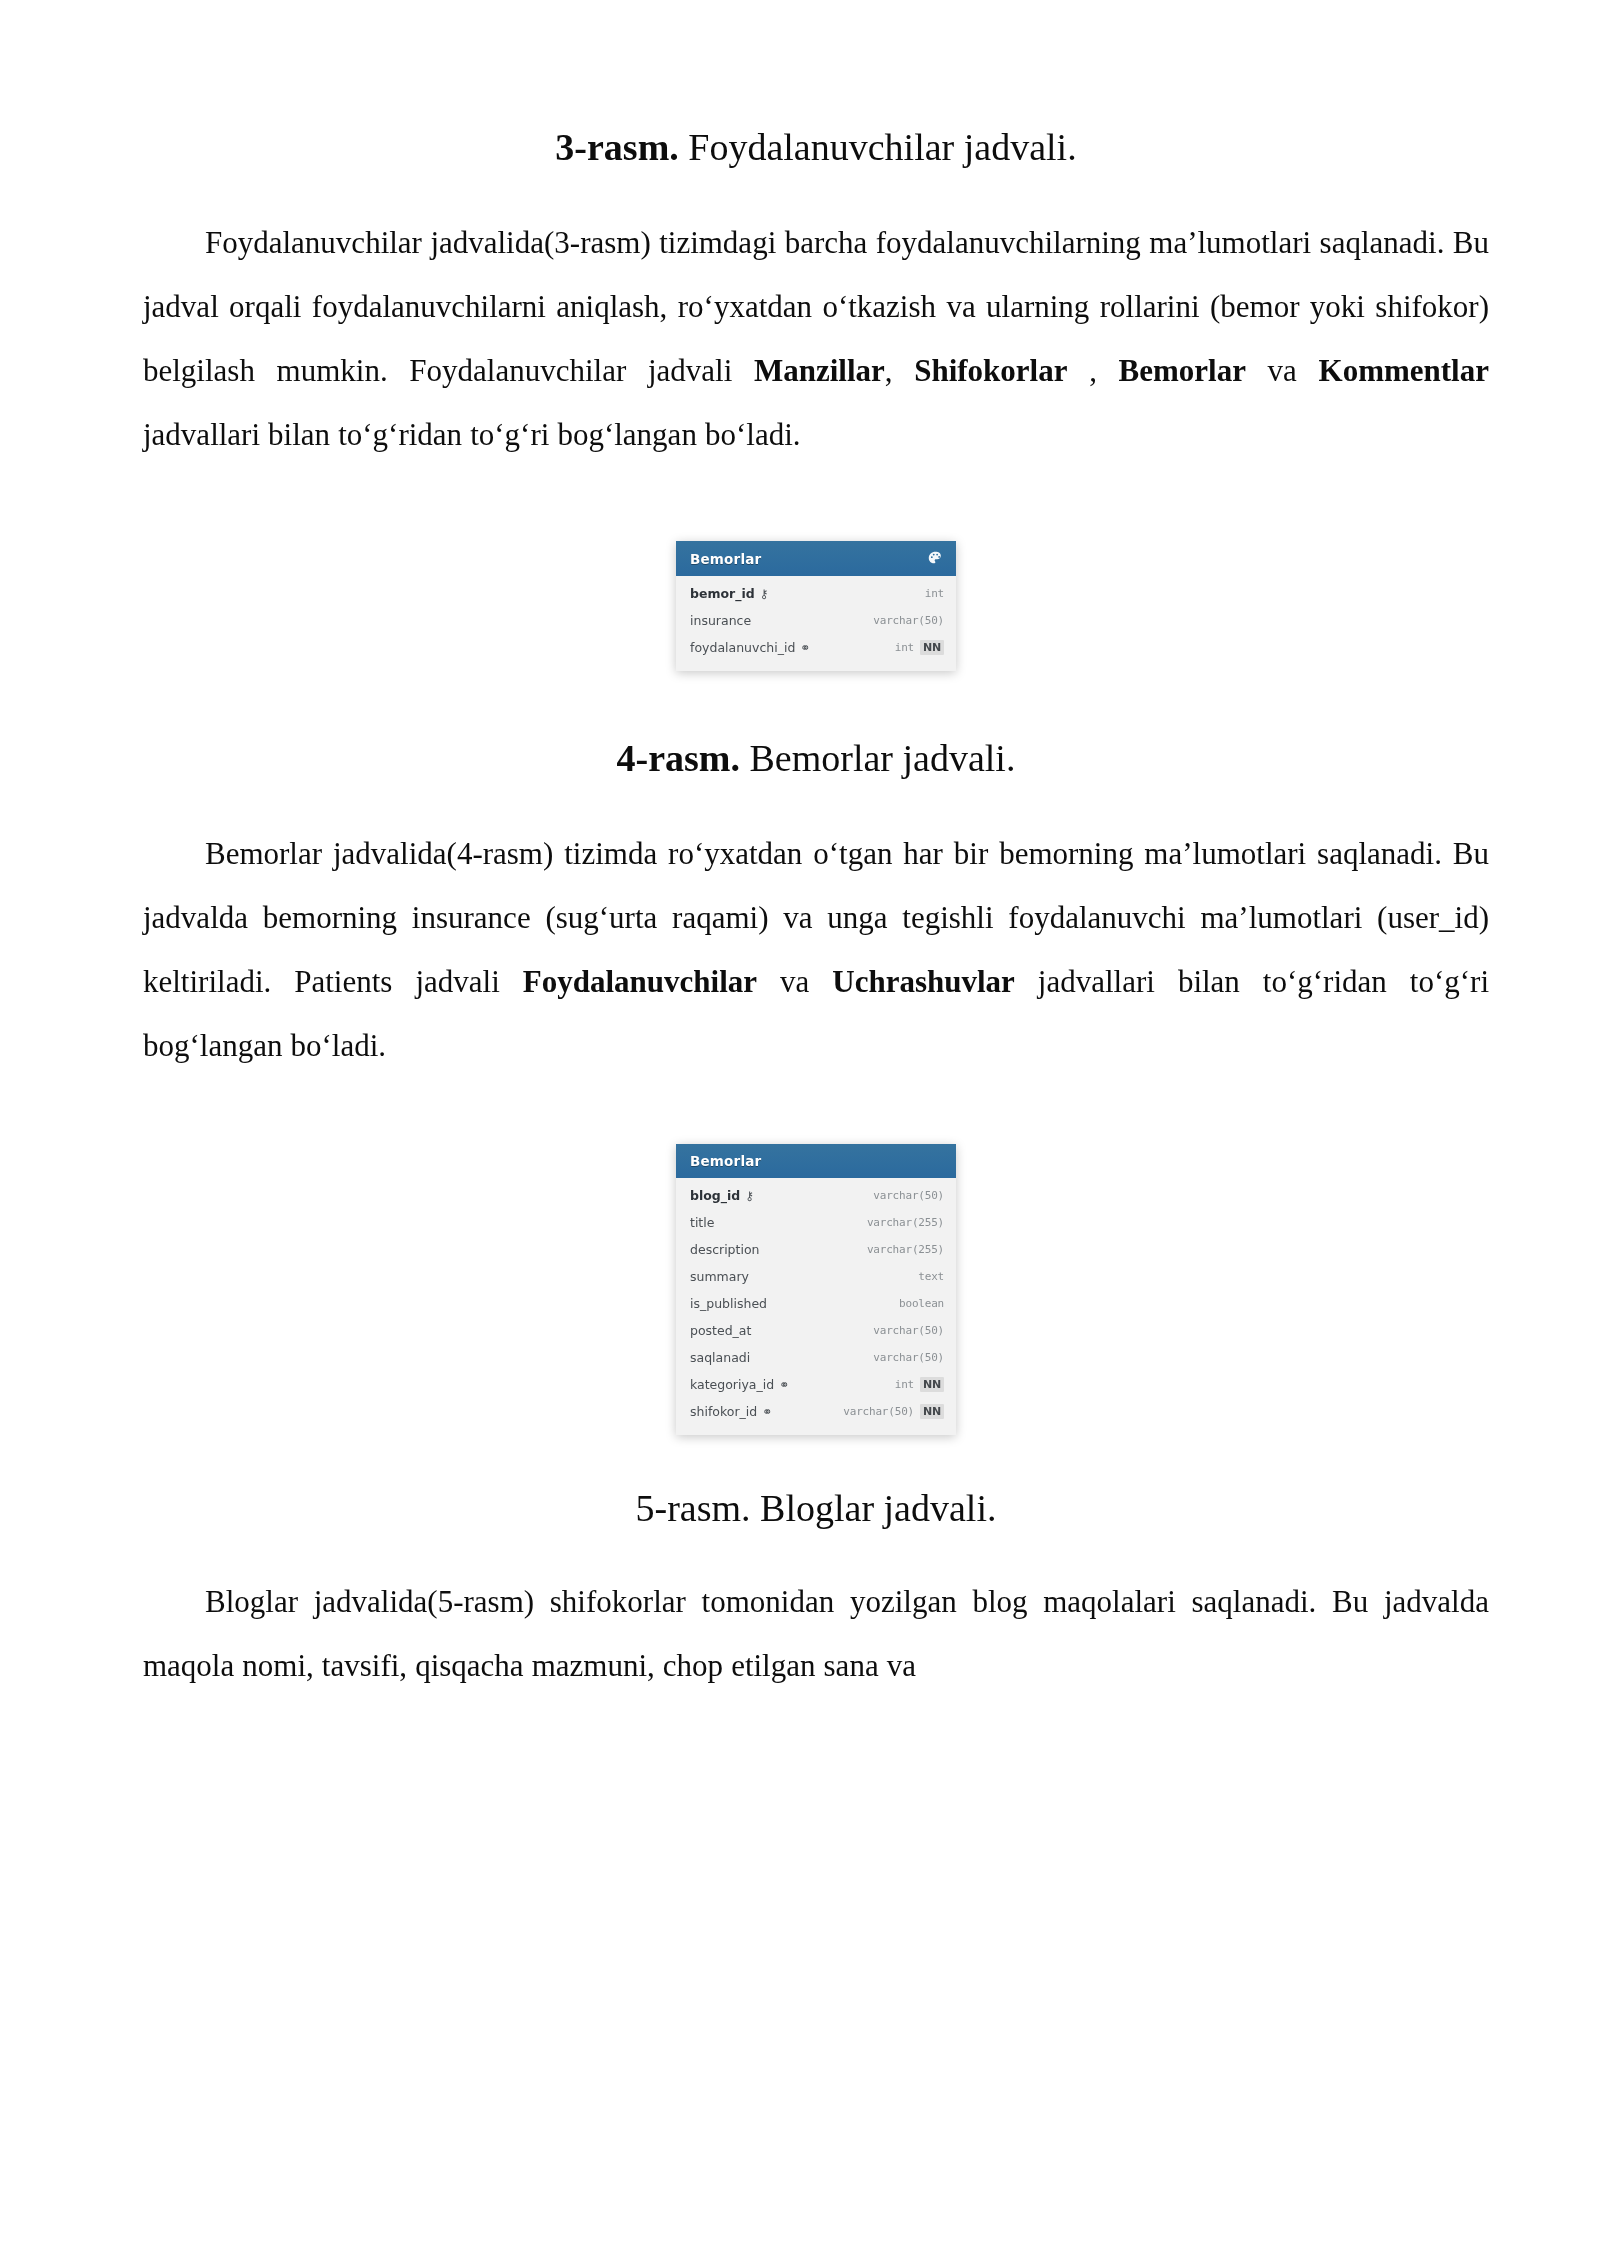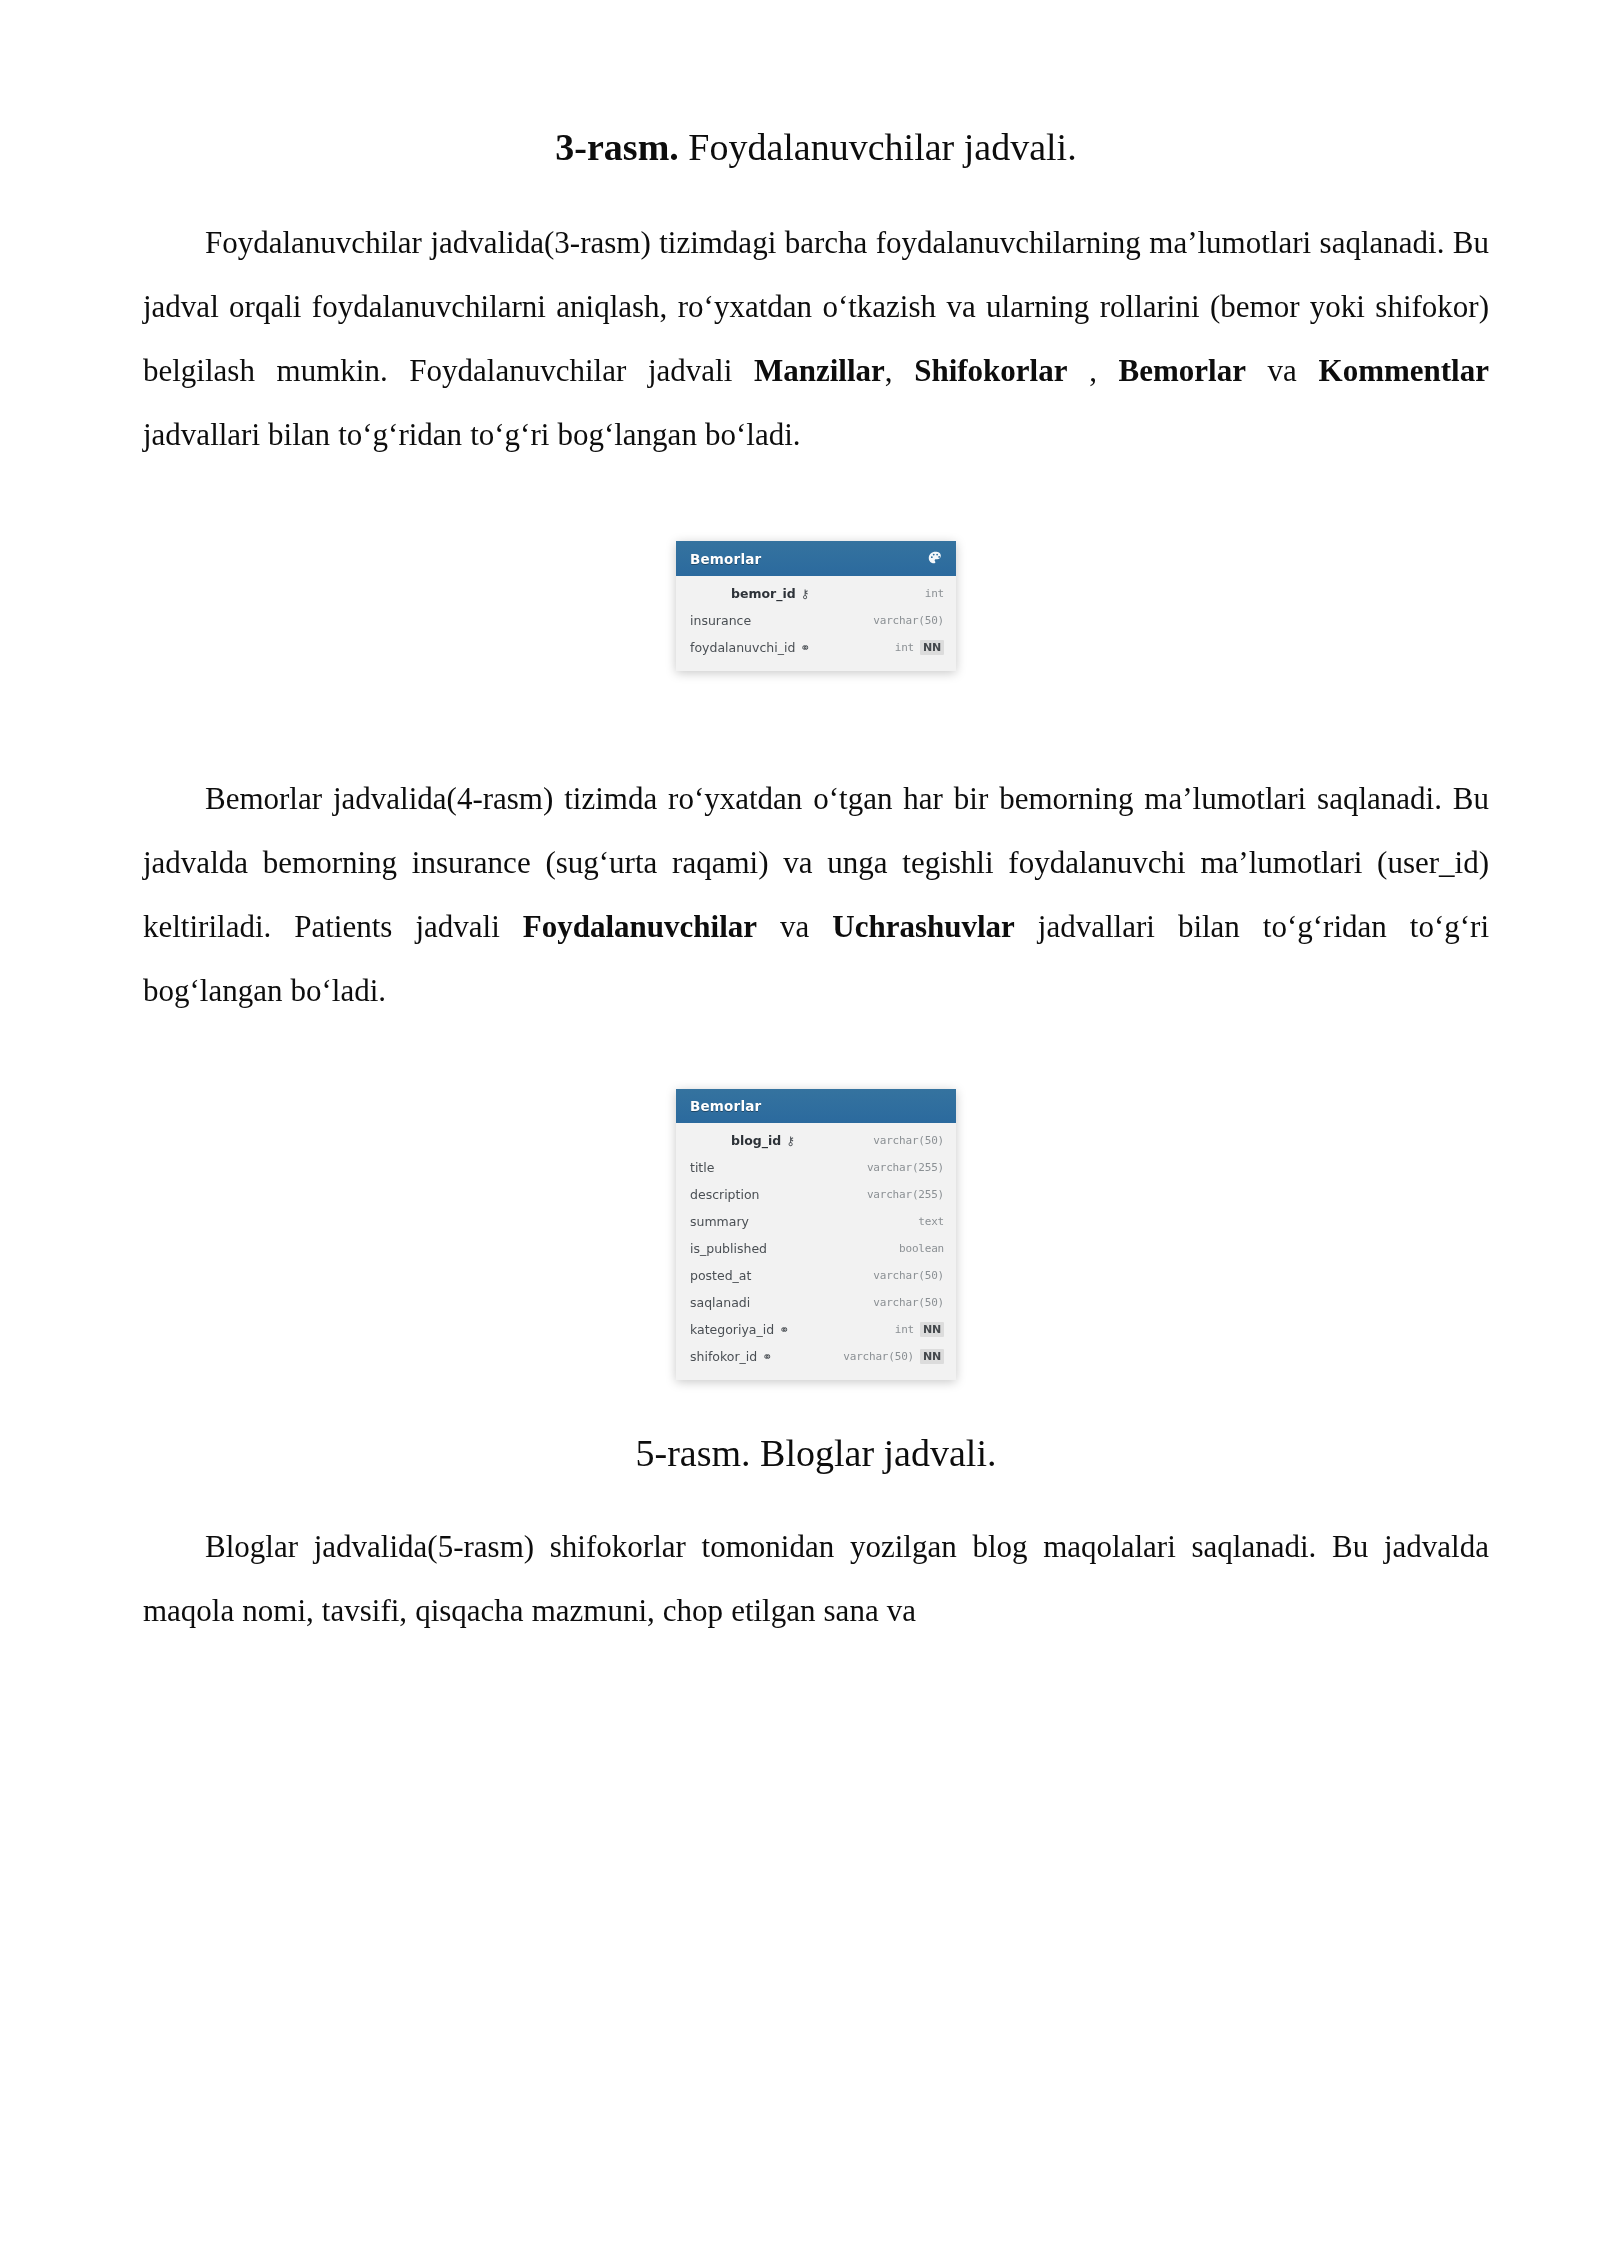--- a/index.html
+++ b/index.html
@@ -110,21 +110,21 @@
     color: #555a5e;
     white-space: nowrap;
     box-sizing: border-box;
   }
   .db-col-name {
     display: flex;
     align-items: center;
     gap: 5px;
     color: #4a4f54;
   }
-  .db-row.pk .db-col-name { font-weight: bold; color: #2d3238; margin-left: 41px; }
+  .db-row.pk .db-col-name { font-weight: bold; color: #2d3238; }
 
   .db-col-type {
     display: flex;
     align-items: center;
     gap: 6px;
     font-family: "DejaVu Sans Mono", "Liberation Mono", monospace;
     font-size: 11px;
     color: #8b9094;
     letter-spacing: -0.2px;
   }
@@ -198,20 +198,23 @@
                   <span>int</span>
                   <span class="nn-badge">NN</span>
                 </span>
               </div>
             </div>
         </div>
       </div>
     </div>
 
     <div style="height:60px"></div>
+    <p class="fig-caption">
+      <span class="num">4-rasm.</span><span> Bemorlar jadvali.</span>
+    </p>
 
     <div style="height:36px"></div>
     <p class="para" id="p1"><span>Bemorlar jadvalida(4-rasm) tizimda ro‘yxatdan o‘tgan har bir bemorning ma’lumotlari saqlanadi. Bu jadvalda bemorning insurance (sug‘urta raqami) va unga tegishli foydalanuvchi ma’lumotlari (user_id) keltiriladi. Patients jadvali </span><b>Foydalanuvchilar</b><span> va </span><b>Uchrashuvlar</b><span> jadvallari bilan to‘g‘ridan to‘g‘ri bog‘langan bo‘ladi.</span></p>
 
     <div style="height:66px"></div>
     <div class="diagram-wrap">
       <div class="db-card card-bloglar">
         <div class="db-card-inner">
           <div class="db-header">
             <span class="db-header-title">Bemorlar</span>

